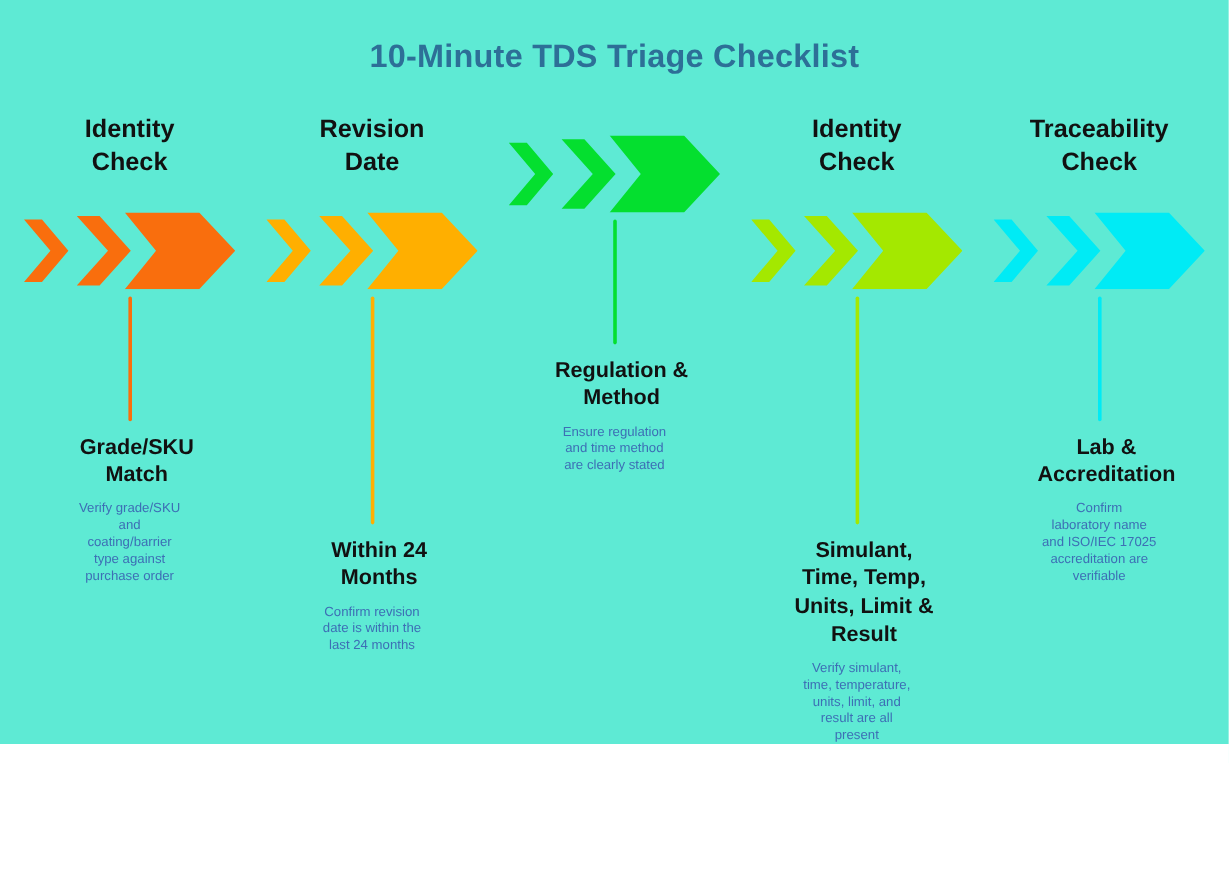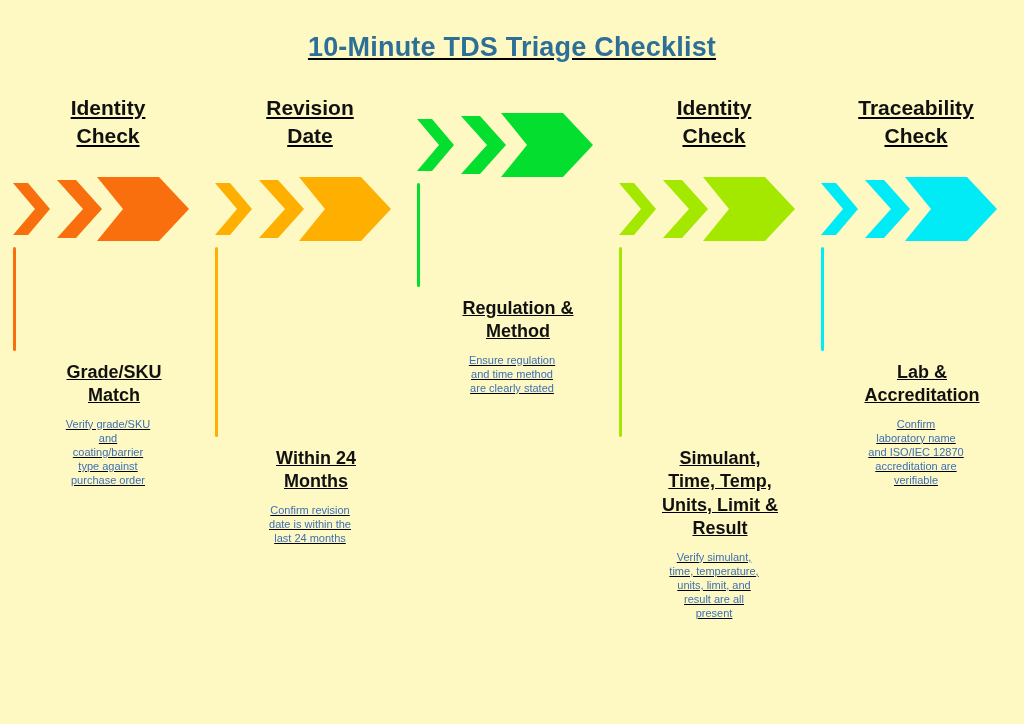--- a/index.html
+++ b/index.html
@@ -10,43 +10,43 @@
   * { box-sizing: border-box; }
   html, body { margin: 0; padding: 0; background: #ffffff; }
   body {
     width: 1024px;
     height: 724px;
     font-family: "Liberation Sans", sans-serif;
     overflow: hidden;
   }
   .canvas {
     width: 1024px;
-    height: 724px;
-    background: #fef9c3;
+    height: 620px;
+    background: #5eead4;
     overflow: hidden;
-    text-decoration: underline;
   }
   .title {
     margin: 32px 0 0 0;
     text-align: center;
     font-size: 27px;
     font-weight: 800;
     letter-spacing: 0.2px;
     color: var(--title-color);
   }
   .columns {
     display: flex;
     justify-content: center;
     gap: 12px;
     margin-top: 24px;
   }
   .col {
     width: 190px;
     display: flex;
     flex-direction: column;
+    align-items: center;
   }
   .head {
     height: 64px;
     display: flex;
     align-items: flex-end;
     justify-content: center;
     text-align: center;
     font-size: 21px;
     font-weight: 800;
     line-height: 1.36;
@@ -168,19 +168,19 @@
       <svg class="chev" viewBox="0 0 176 64" aria-hidden="true">
         <polygon points="0,6 15,6 37,32 15,58 0,58 22,32" fill="#00EBF5"></polygon>
         <polygon points="44,3 63,3 89,32 63,61 44,61 70,32" fill="#00EBF5"></polygon>
         <polygon points="84,0 146,0 176,32 146,64 84,64 110,32" fill="#00EBF5"></polygon>
       </svg>
       <div class="connector short" style="background: rgb(0, 235, 245);"></div>
       <h3 class="subtitle">Lab &amp;
 Accreditation</h3>
       <p class="desc">Confirm
 laboratory name
-and ISO/IEC 12870
+and ISO/IEC 17025
 accreditation are
 verifiable</p>
     </section>
 
   </div>
 </div>
 
 </body></html>

